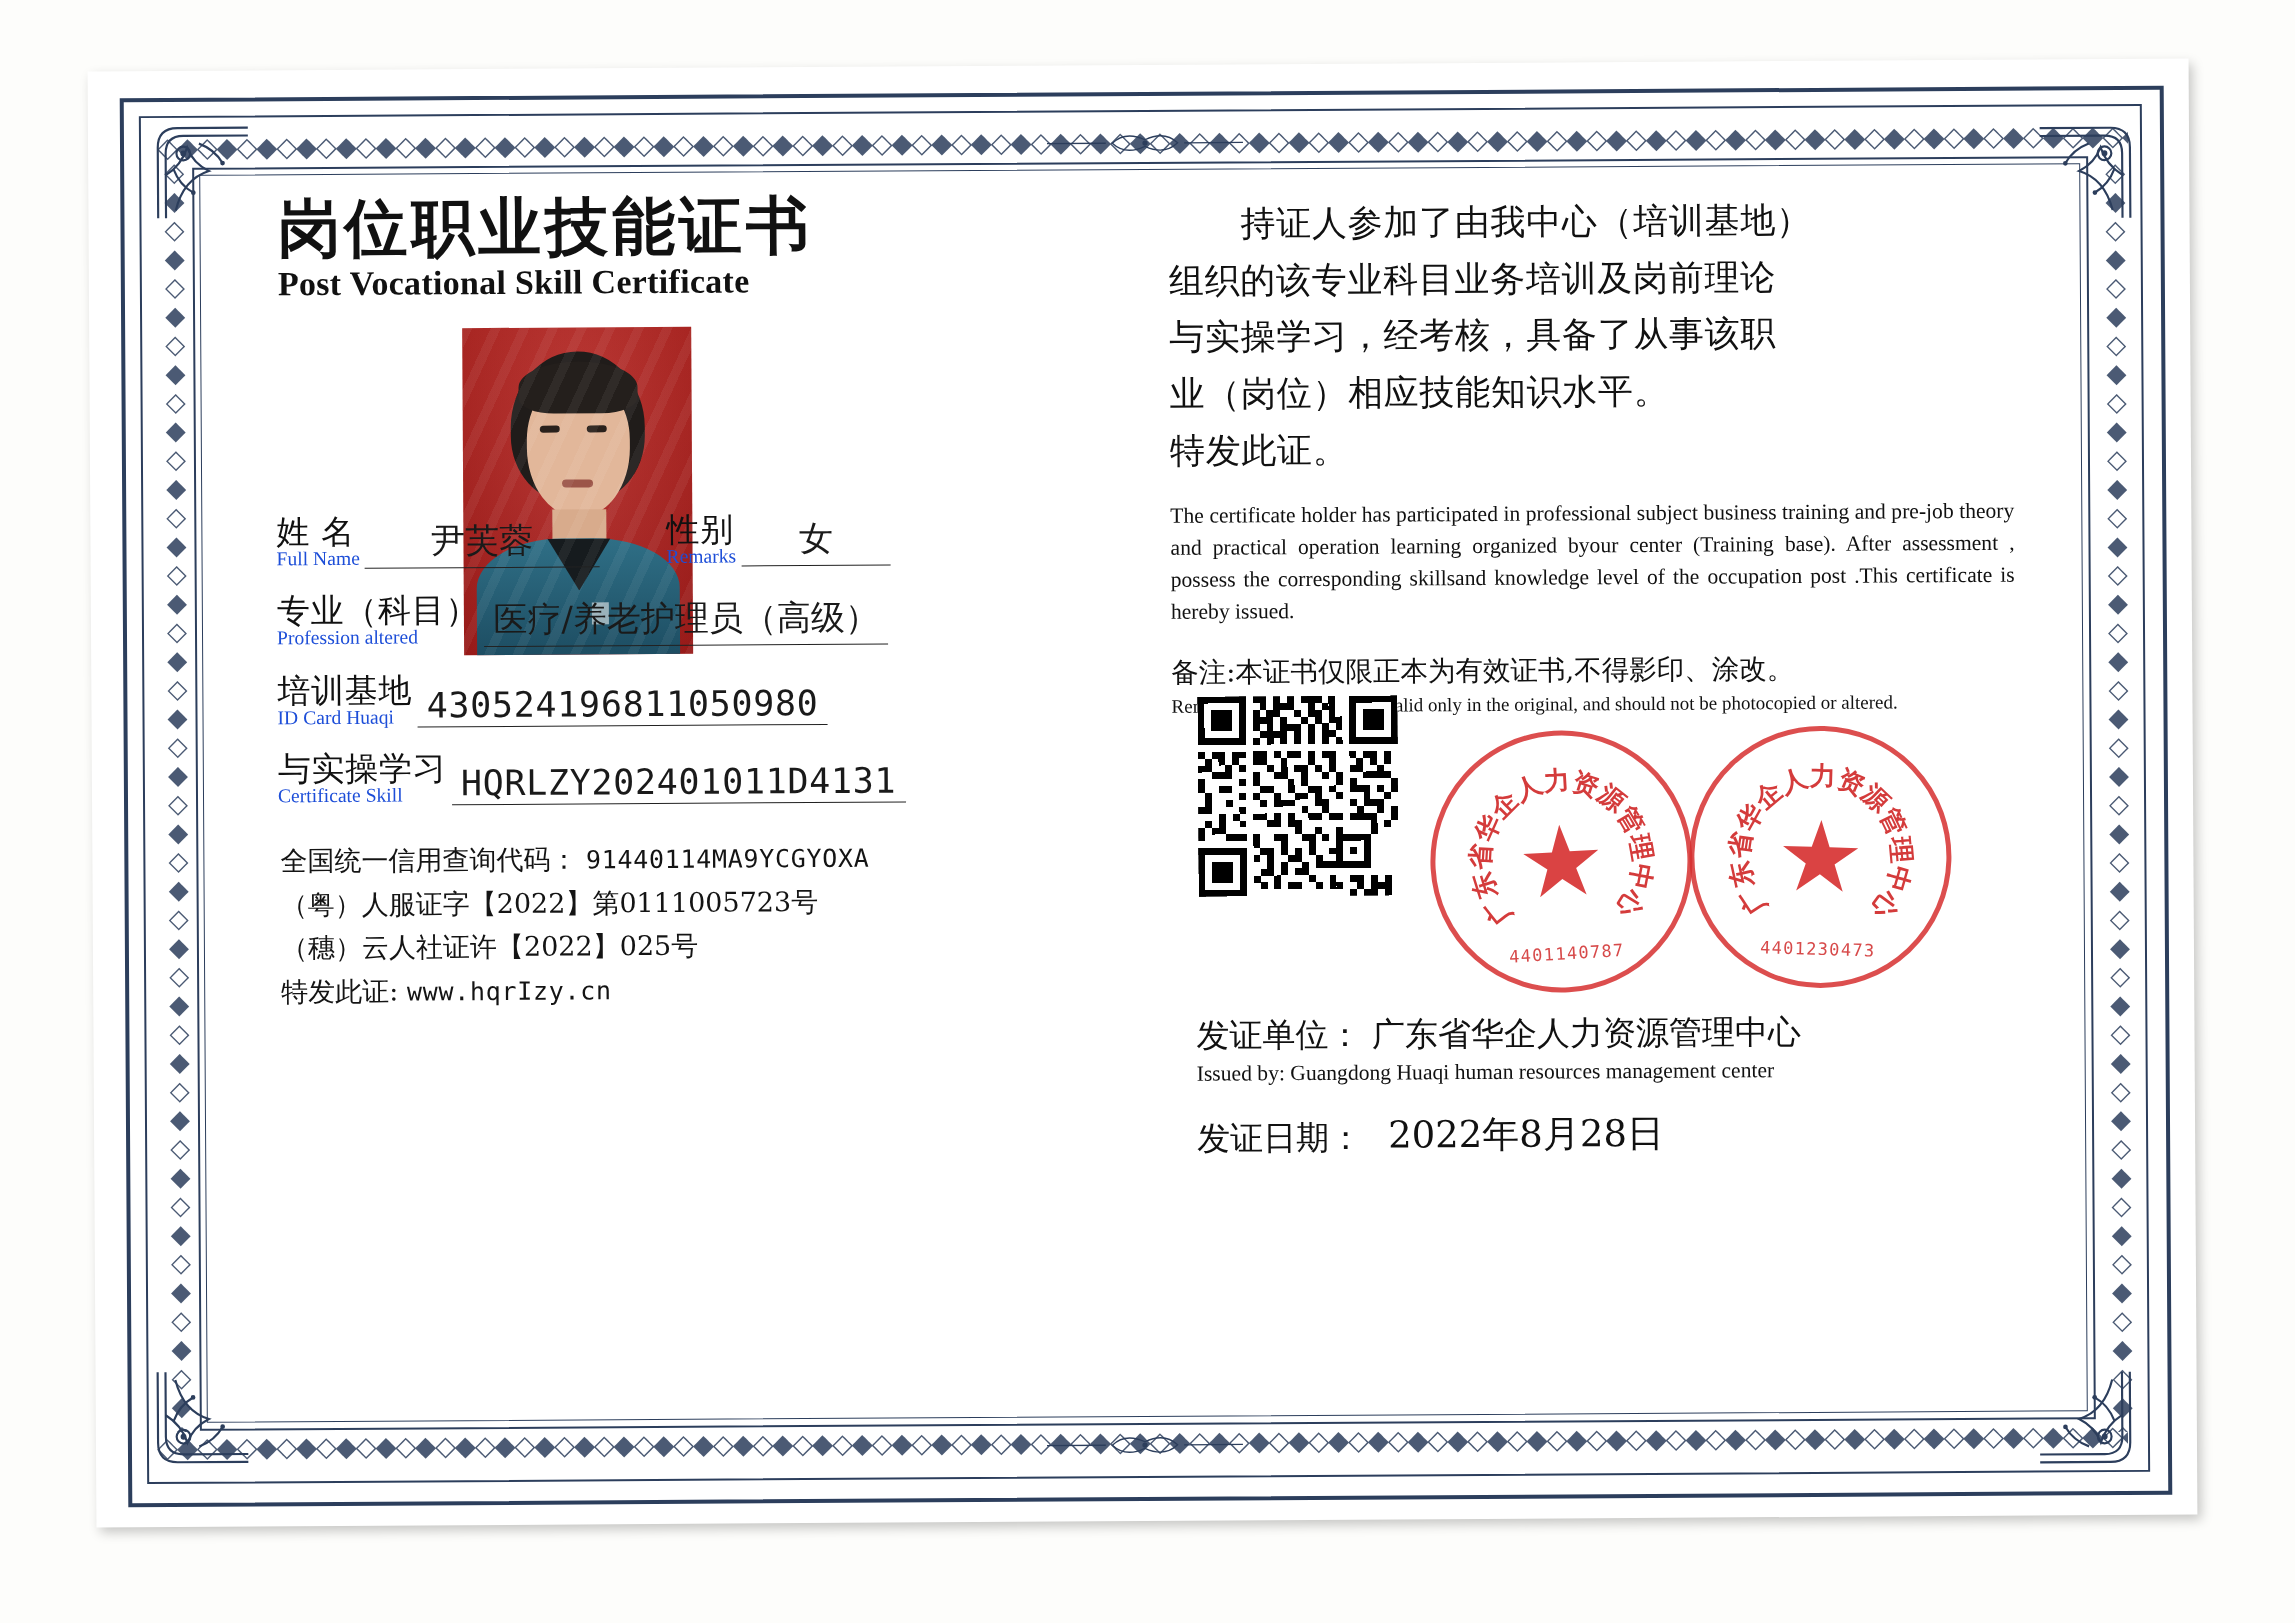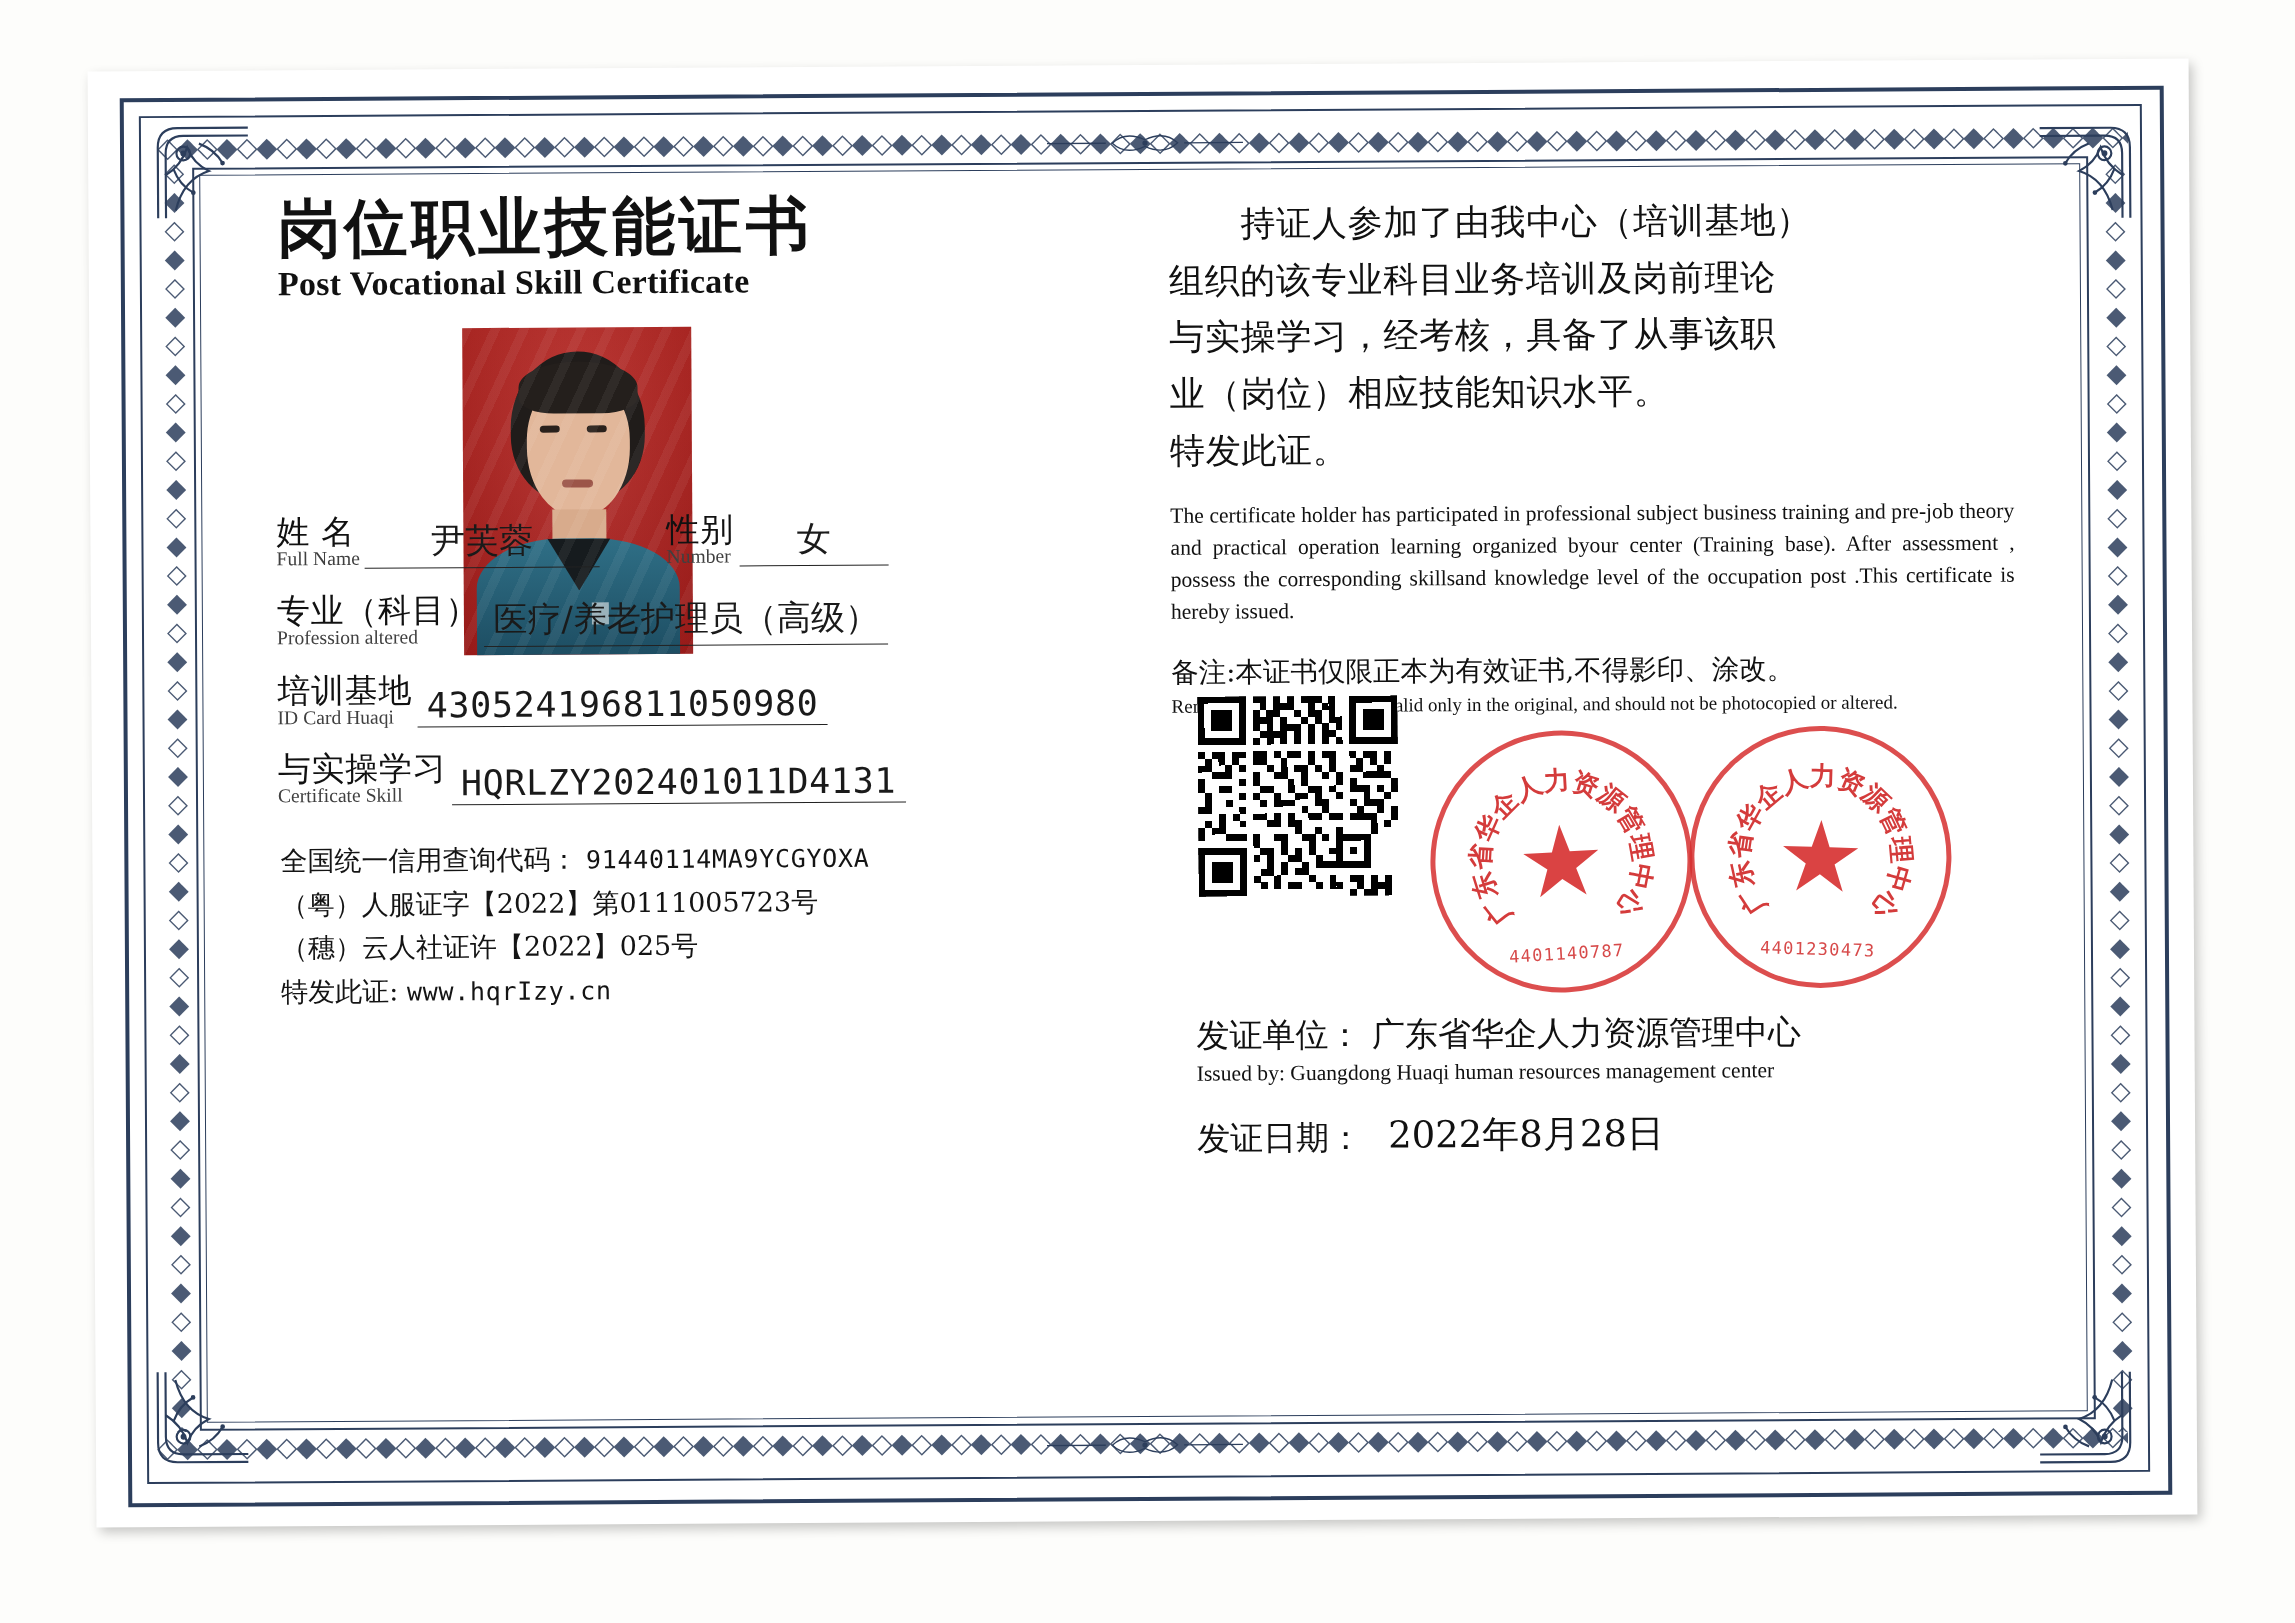--- a/index.html
+++ b/index.html
@@ -225,21 +225,21 @@
   .lbl .cn {
     font-family: "DejaVu Serif", serif;
     font-size: 33px;
     color: #111;
     letter-spacing: 0.7px;
     white-space: nowrap;
   }
   .lbl .en {
     font-family: "Liberation Serif", serif;
     font-size: 19.6px;
-    color: #404040;
+    color: #1d4ed8;
     white-space: nowrap;
     margin-top: 1.3px;
   }
   .val {
     font-family: "DejaVu Serif", serif;
     font-size: 34px;
     color: #1a1a1a;
     white-space: nowrap;
     border-bottom: 1.3px solid #222;
     padding: 0 9.2px 2.6px 9.2px;
@@ -538,21 +538,21 @@
       <div class="lbl">
         <span class="cn">姓 名</span>
         <span class="en">Full Name</span>
       </div>
       <div class="val" style="min-width:216px">尹芙蓉</div>
     </div>
 
     <div class="field-row" id="row-gender">
       <div class="lbl">
         <span class="cn">性别</span>
-        <span class="en">Number</span>
+        <span class="en">Remarks</span>
       </div>
       <div class="val" style="min-width:131px">女</div>
     </div>
 
     <div class="field-row" id="row-prof">
       <div class="lbl">
         <span class="cn">专业（科目）</span>
         <span class="en">Profession altered</span>
       </div>
       <div class="val">医疗/养老护理员（高级）</div>

